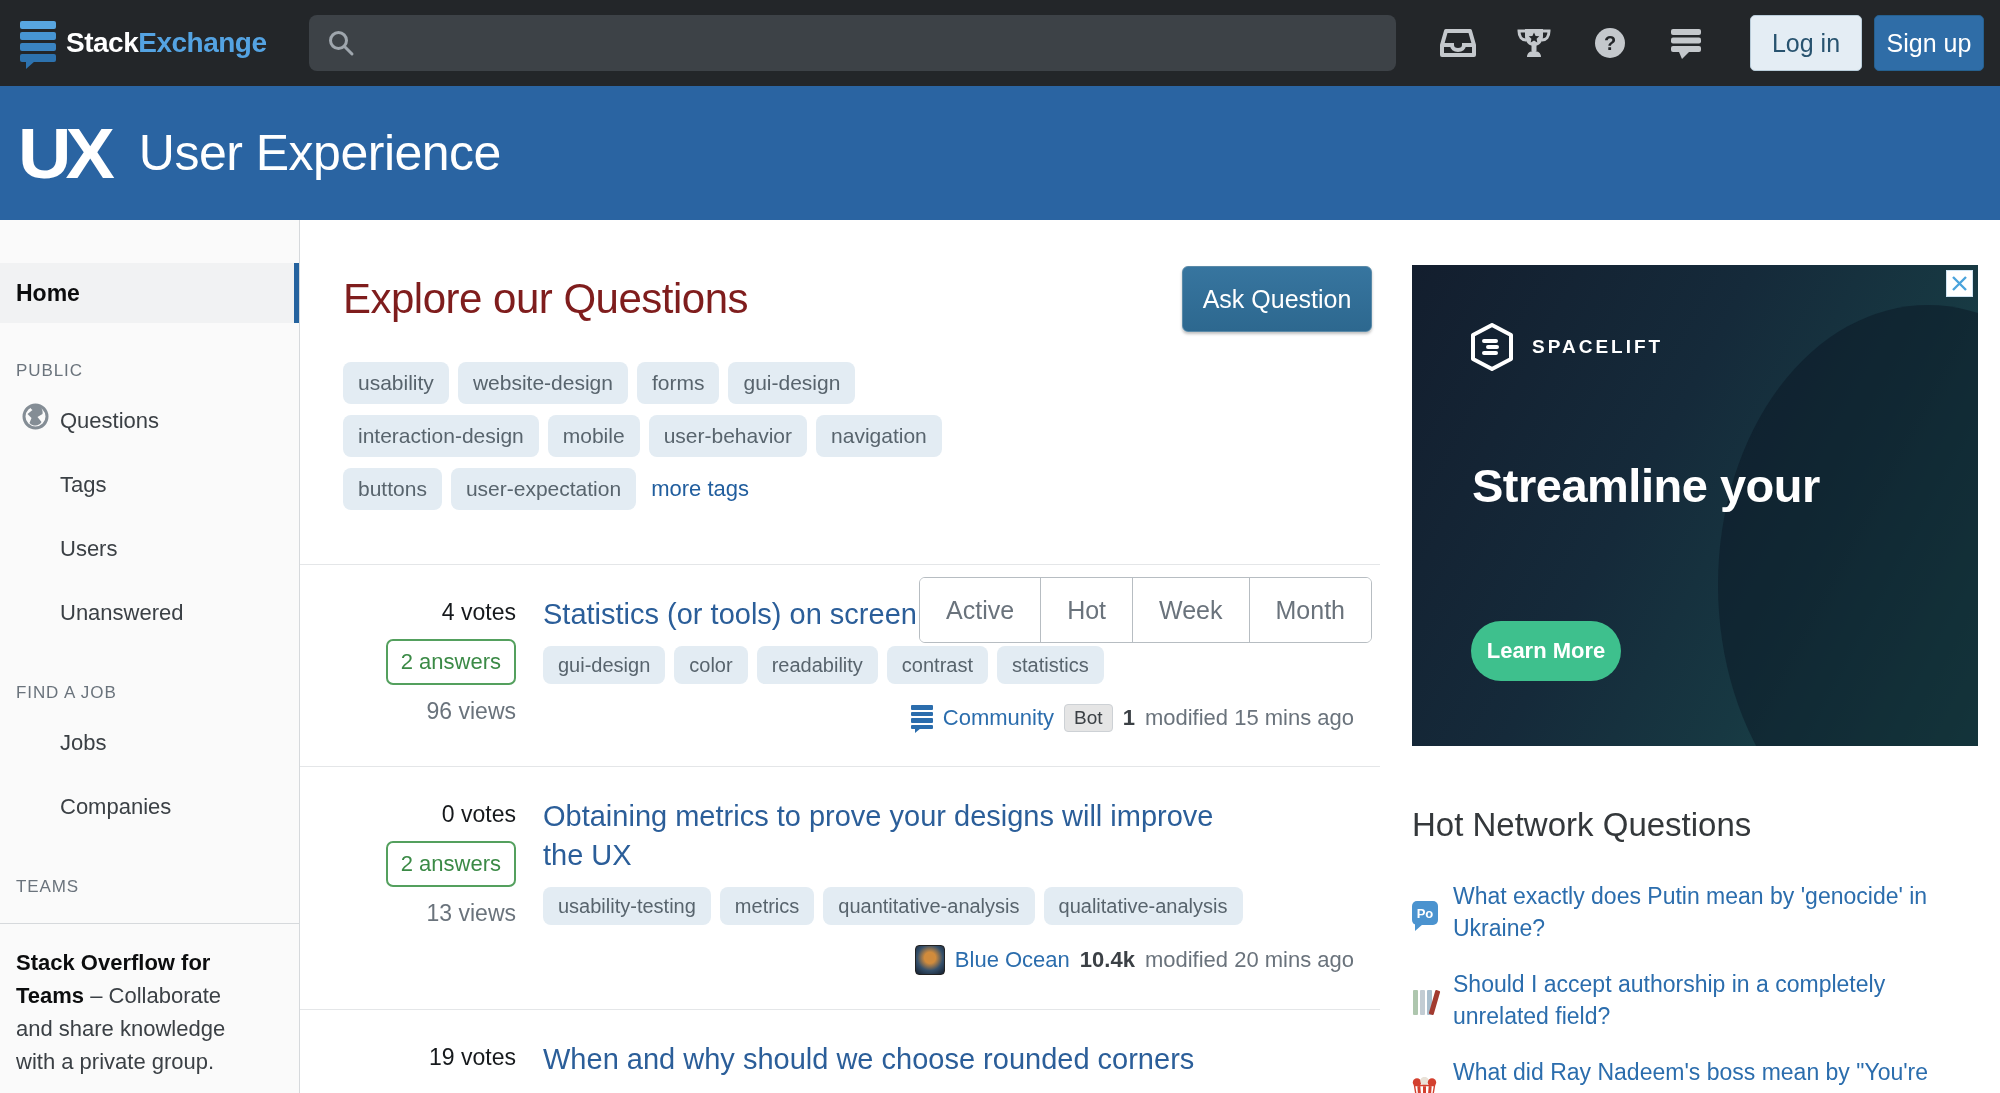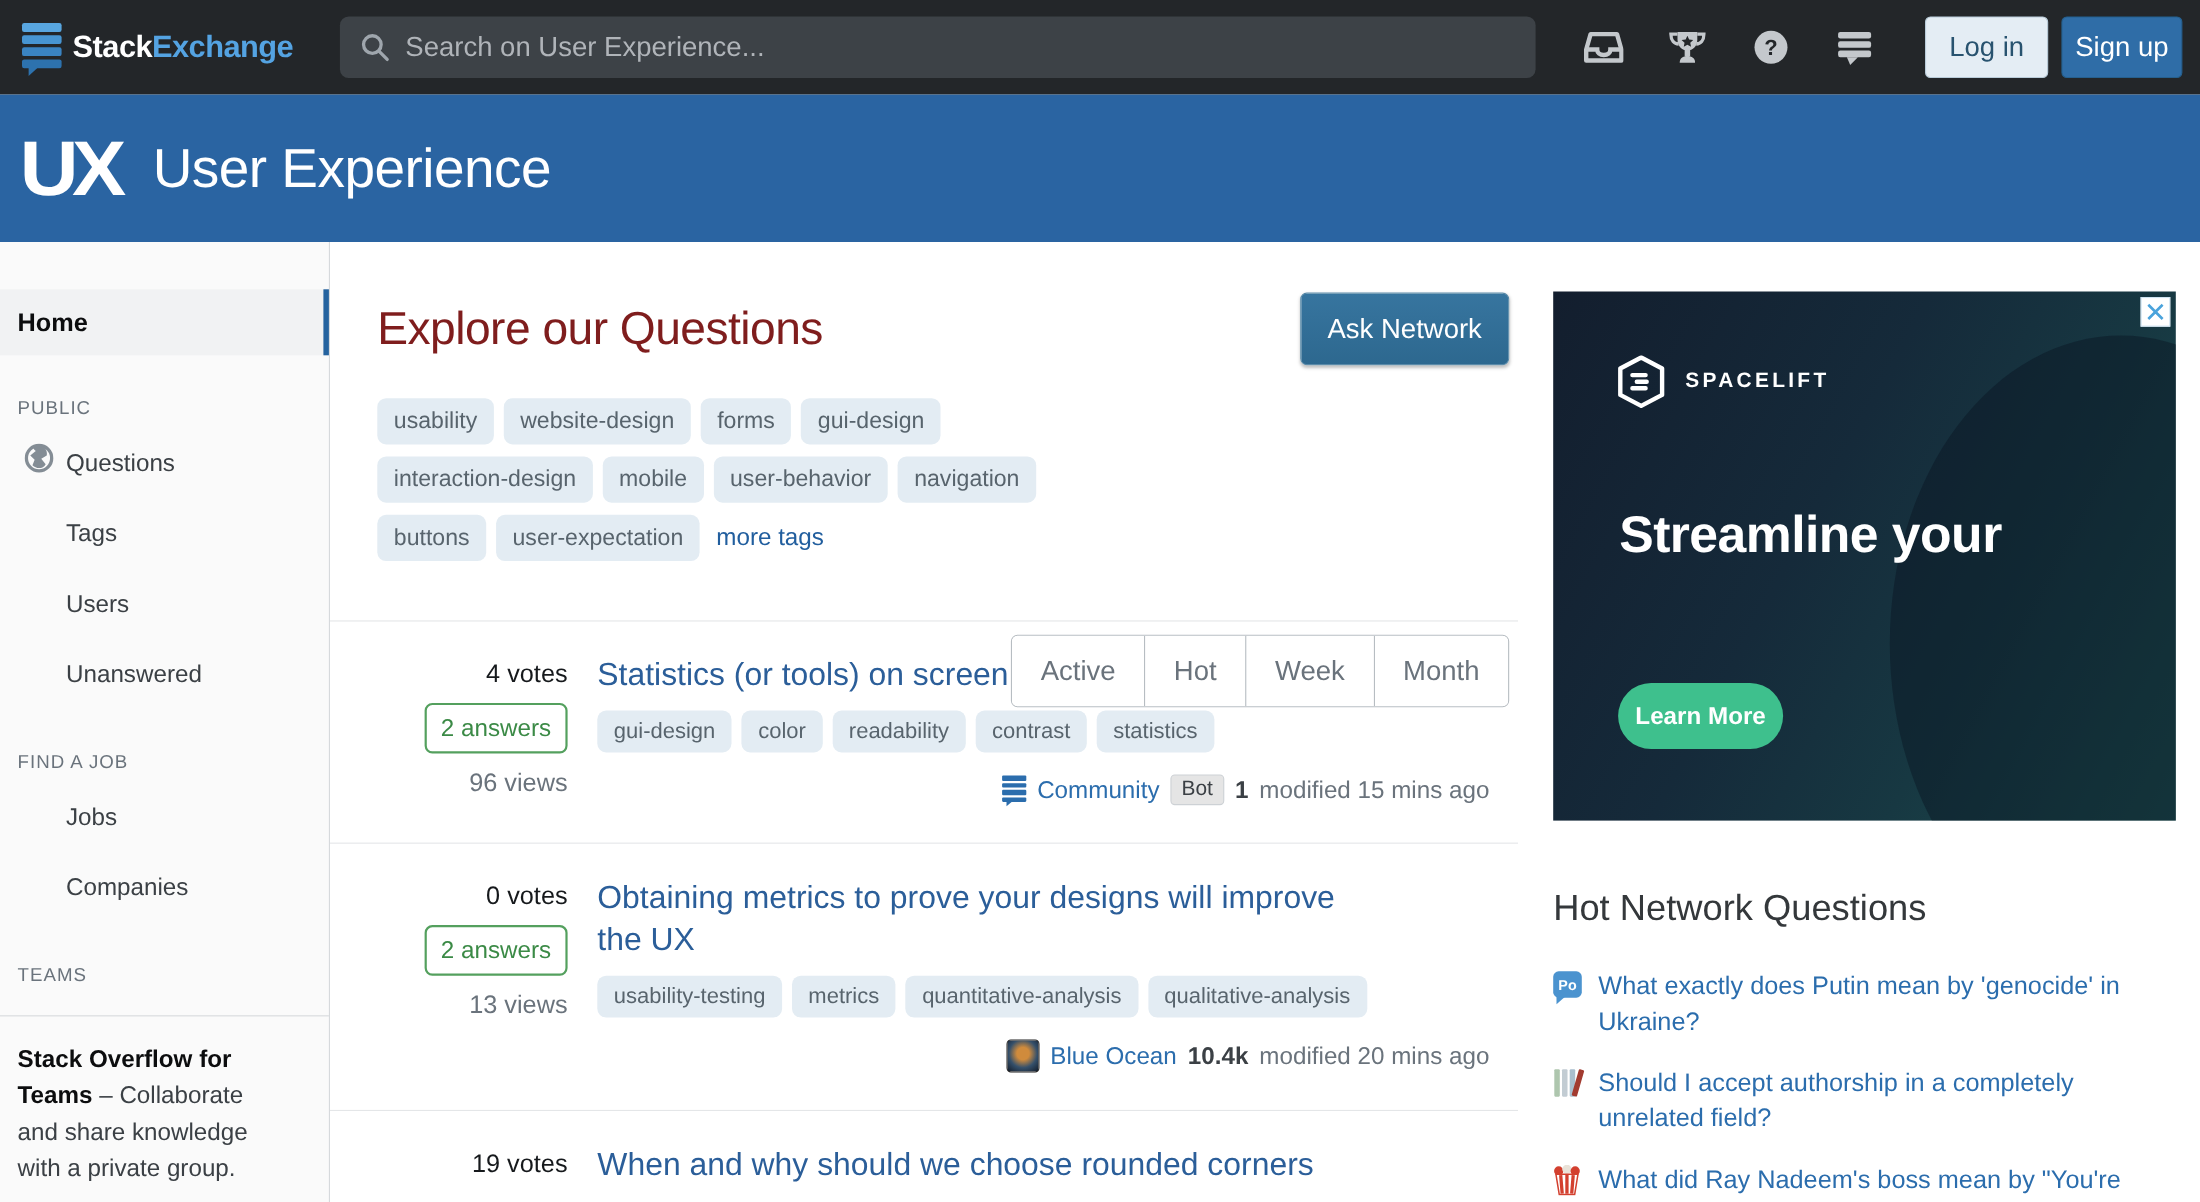--- a/index.html
+++ b/index.html
@@ -89,21 +89,21 @@
   .ad::before { content:""; position:absolute; right:-160px; top:40px; width:420px; height:560px; border-radius:50%; background:rgba(9,20,33,.45); }
   .ad-close { position:absolute; top:5px; right:5px; width:27px; height:27px; background:#fff; border:1px solid #cfe4f2; display:flex; align-items:center; justify-content:center; cursor:pointer; z-index:3; }
   .ad-logo-row { position:absolute; top:58px; left:58px; display:flex; align-items:center; gap:18px; z-index:2; }
   .ad-brand { color:#fff; font-size:19px; font-weight:bold; letter-spacing:3px; }
   .ad-headline { position:absolute; top:192px; left:60px; color:#fff; font-size:47px; font-weight:bold; line-height:58px; letter-spacing:-.5px; z-index:2; }
   .ad-cta { position:absolute; top:356px; left:59px; width:150px; height:60px; border-radius:30px; background:#3ec08d; color:#fff; font-size:22px; font-weight:bold; display:flex; align-items:center; justify-content:center; cursor:pointer; z-index:2; }
 
   .hot-title { margin-top:60px; font-size:33px; color:#34383b; }
   .hot-list { margin-top:36px; }
   .hot-item { display:flex; gap:15px; margin-bottom:24px; }
-  .hot-icon { flex:0 0 26px; margin-top:3px; }
+  .hot-icon { flex:0 0 26px; margin-top:21px; }
   .hot-text { font-size:23px; line-height:32px; color:#2b6dad; cursor:pointer; }
 
   .icon-politics { position:relative; width:26px; height:24px; background:#4b93cf; border-radius:5px; color:#fff; font-size:13px; font-weight:bold; display:flex; align-items:center; justify-content:center; }
   .icon-politics::after { content:""; position:absolute; left:3px; top:23px; border-left:8px solid #4b93cf; border-bottom:7px solid transparent; }
   .icon-academia { position:relative; width:26px; height:27px; }
   .icon-academia i { position:absolute; top:1px; width:5px; height:25px; border-radius:1px; }
   .icon-academia i:nth-child(1){ left:1px; background:#aec6ae; }
   .icon-academia i:nth-child(2){ left:8px; background:#c2ccd3; }
   .icon-academia i:nth-child(3){ left:15px; background:#a9bfce; }
   .icon-academia i:nth-child(4){ left:20px; background:#a23b30; transform:rotate(16deg); }
@@ -122,21 +122,20 @@
           <i></i>
           <span class="tail"></span>
         </span>
       <span class="brand-text"><span>Stack</span><span class="x">Exchange</span></span>
     </div>
     <div class="search-wrap">
       <svg width="28" height="28" viewBox="0 0 28 28">
           <circle cx="11.5" cy="11.5" r="8" fill="none" stroke="#9fa6ad" stroke-width="3"></circle>
           <line x1="17.5" y1="17.5" x2="25" y2="25" stroke="#9fa6ad" stroke-width="3" stroke-linecap="round"></line>
         </svg>
-      <input class="search-input" type="text" placeholder="Search on User Experience..." style="">
     </div>
     <div class="top-icons">
       <span class="top-icon">
         <svg width="36" height="32" viewBox="0 0 36 32">
             <path d="M6 4 h24 l4 14 v10 h-32 v-10 z" fill="none" stroke="#c4c8cc" stroke-width="4" stroke-linejoin="round"></path>
             <path d="M3 18 h9 c0 3 2.5 5 6 5 s6 -2 6 -5 h9" fill="none" stroke="#c4c8cc" stroke-width="4"></path>
           </svg>
       </span>
       <span class="top-icon">
         <svg width="34" height="34" viewBox="0 0 34 34">
@@ -195,21 +194,21 @@
     <hr class="side-divider">
     <div class="teams-promo">
       <b>Stack Overflow for Teams</b><span> – Collaborate and share knowledge with a private group.</span>
     </div>
 
   </div>
 
   <div class="main">
     <div class="main-head">
       <h1 class="page-title">Explore our Questions</h1>
-      <div class="btn-ask">Ask Network</div>
+      <div class="btn-ask">Ask Question</div>
     </div>
 
     <div class="tags-filter">
       <div class="tag-cloud">
         <span class="tag">usability</span><span class="tag">website-design</span><span class="tag">forms</span><span class="tag">gui-design</span><span class="tag">interaction-design</span><span class="tag">mobile</span><span class="tag">user-behavior</span><span class="tag">navigation</span><span class="tag">buttons</span><span class="tag">user-expectation</span><span class="more-tags">more tags</span>
       </div>
       <div class="filter-group">
         <span class="filter-btn">Active</span>
         <span class="filter-btn">Hot</span>
         <span class="filter-btn">Week</span>

